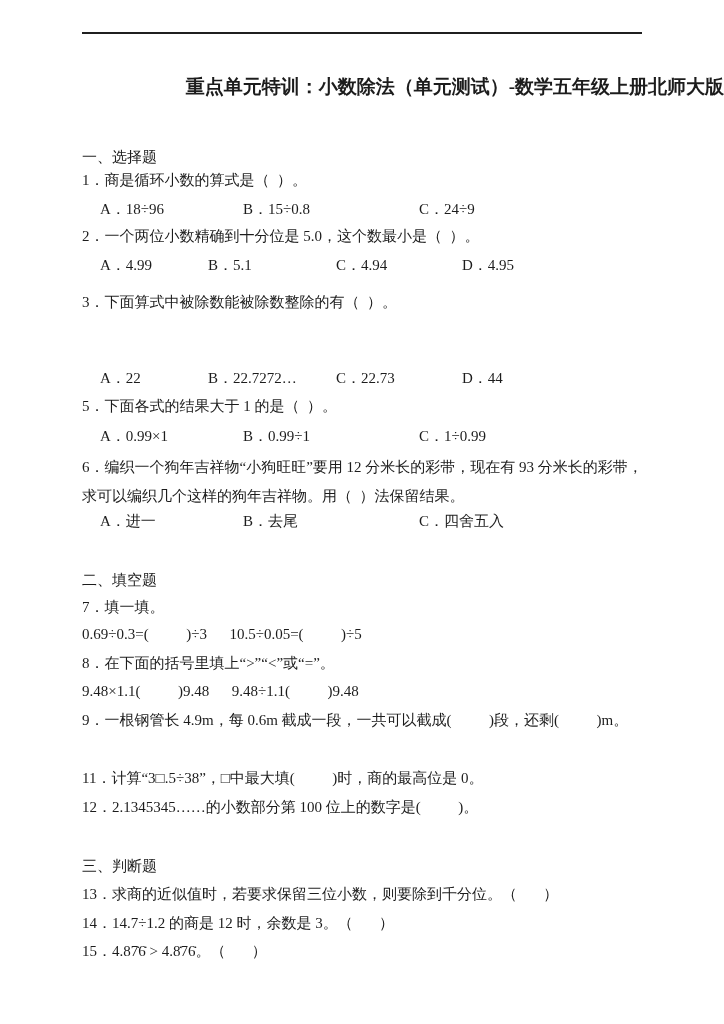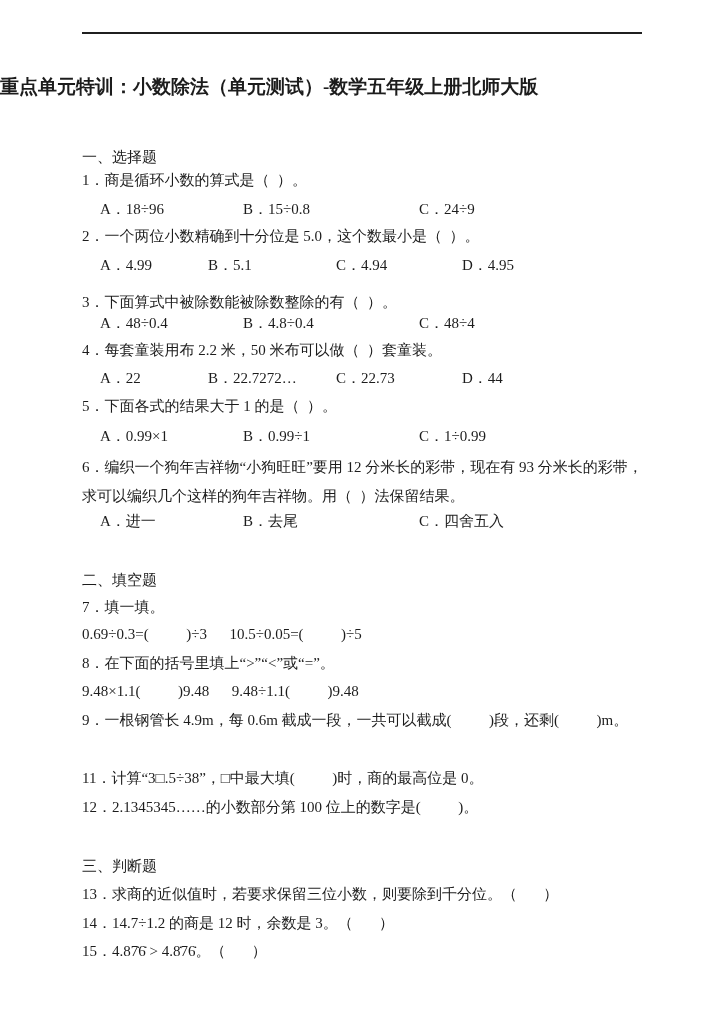--- a/index.html
+++ b/index.html
@@ -3,21 +3,21 @@
 <meta charset="utf-8">
 <style>
   html,body { margin:0; padding:0; background:#ffffff; }
   .page {
     position:relative; width:724px; height:1024px; background:#ffffff;
     font-family:"Liberation Serif","DejaVu Serif",serif;
     font-size:15px; color:#1c1c1c; overflow:hidden;
   }
   .topline { position:absolute; left:82px; top:32px; width:560px; height:2px; background:#1f1f1f; }
   .title {
-    position:absolute; top:74px; left:0; width:724px; text-align:left;
+    position:absolute; top:74px; left:0; width:724px; text-align:right;
     font-size:19px; font-weight:700; white-space:pre;
   }
   .line { position:absolute; left:82px; height:20px; line-height:20px; white-space:pre; }
   .para { position:absolute; left:82px; width:566px; line-height:29px; white-space:pre-wrap; }
   .row  { position:absolute; left:0; width:700px; height:20px; line-height:20px; }
   .row span { position:absolute; top:0; white-space:pre; }
   .c3-0{left:100px} .c3-1{left:243px} .c3-2{left:419px}
   .c4-0{left:100px} .c4-1{left:208px} .c4-2{left:336px} .c4-3{left:462px}
 </style>
 </head>
@@ -40,27 +40,21 @@
 
   <div class="line" style="top:226px">2．一个两位小数精确到十分位是 5.0，这个数最小是（  ）。</div>
   <div class="row" style="top:255px">
     <span class="c4-0">A．4.99</span>
     <span class="c4-1">B．5.1</span>
     <span class="c4-2">C．4.94</span>
     <span class="c4-3">D．4.95</span>
   </div>
 
   <div class="line" style="top:292px">3．下面算式中被除数能被除数整除的有（  ）。</div>
-  <div class="row" style="top:313px">
-    <span class="c3-0">A．48÷0.4</span>
-    <span class="c3-1">B．4.8÷0.4</span>
-    <span class="c3-2">C．48÷4</span>
-  </div>
 
-  <div class="line" style="top:340px">4．每套童装用布 2.2 米，50 米布可以做（  ）套童装。</div>
   <div class="row" style="top:368px">
     <span class="c4-0">A．22</span>
     <span class="c4-1">B．22.7272…</span>
     <span class="c4-2">C．22.73</span>
     <span class="c4-3">D．44</span>
   </div>
 
   <div class="line" style="top:396px">5．下面各式的结果大于 1 的是（  ）。</div>
   <div class="row" style="top:426px">
     <span class="c3-0">A．0.99×1</span>

